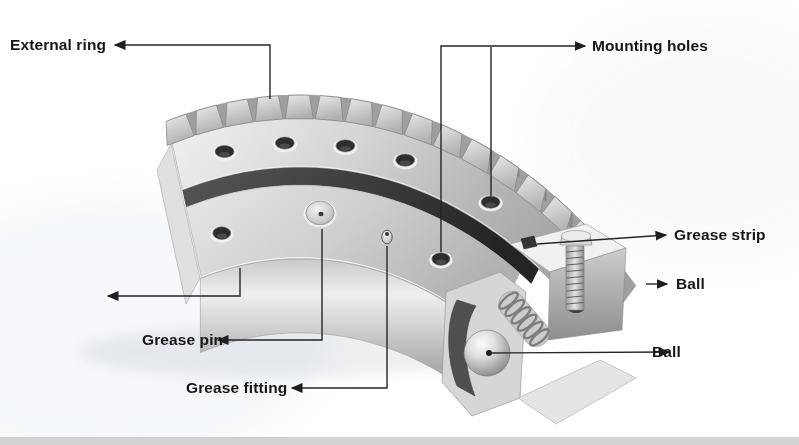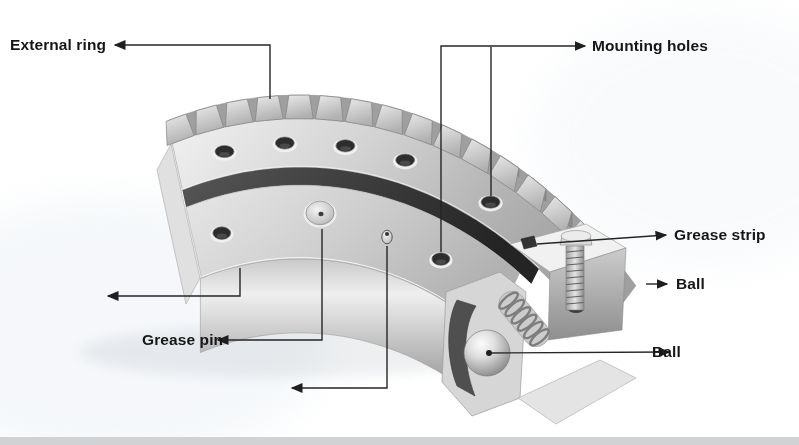--- a/index.html
+++ b/index.html
@@ -179,13 +179,14 @@
       <polyline points="387,246 387,388 292,388" marker-end="url(#arrowhead)"></polyline>
     </g>
   </svg>
 
   <div class="label" style="left:592px;top:37px">Mounting holes</div>
   <div class="label" style="left:10px;top:36px">External ring</div>
   <div class="label" style="left:674px;top:226px">Grease strip</div>
   <div class="label" style="left:676px;top:275px">Ball</div>
   <div class="label" style="left:652px;top:343px">Ball</div>
   <div class="label" style="left:142px;top:331px">Grease pin</div>
+  <div class="label" style="left:186px;top:379px">Grease fitting</div>
 </div>
 
 </body></html>

